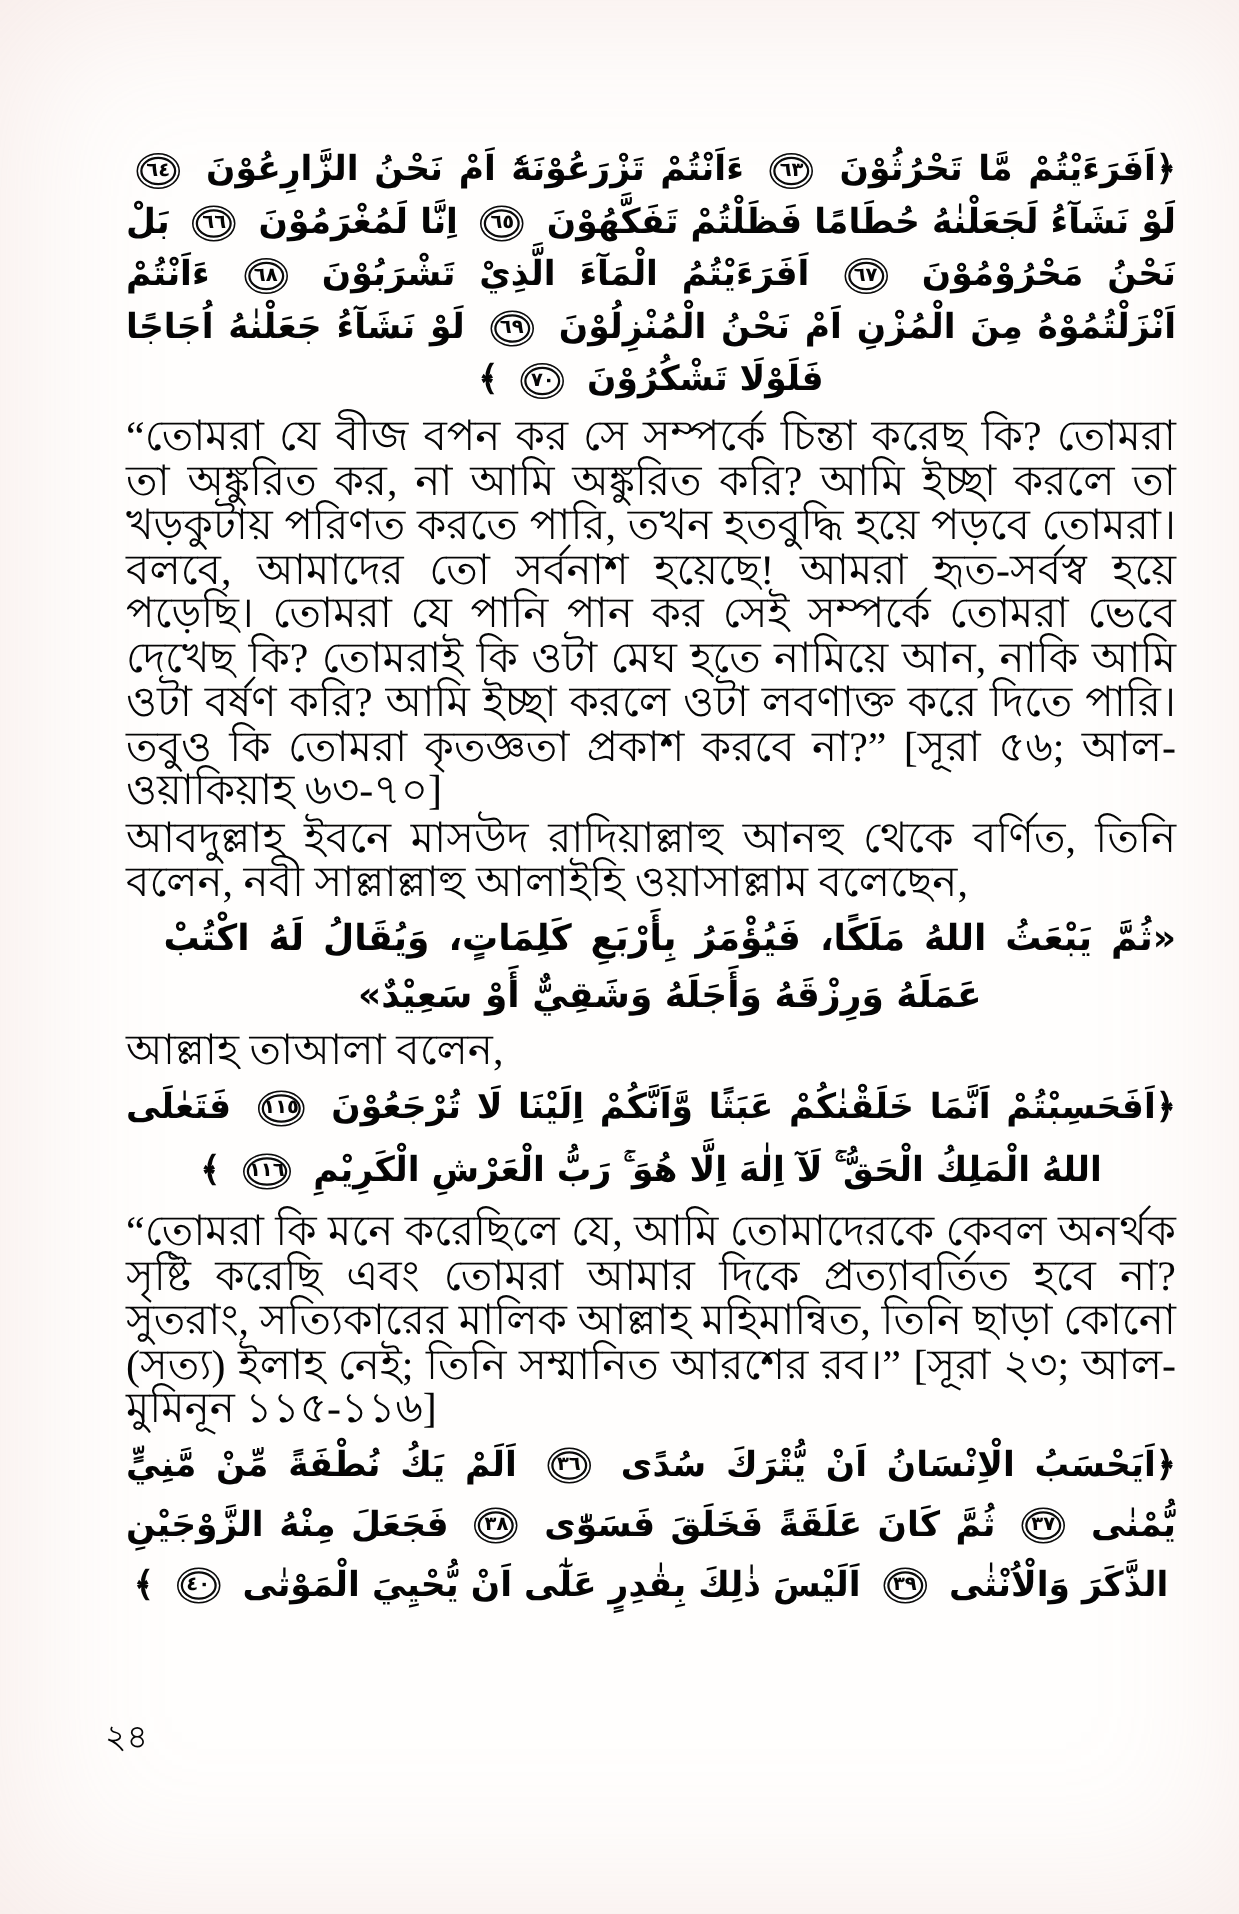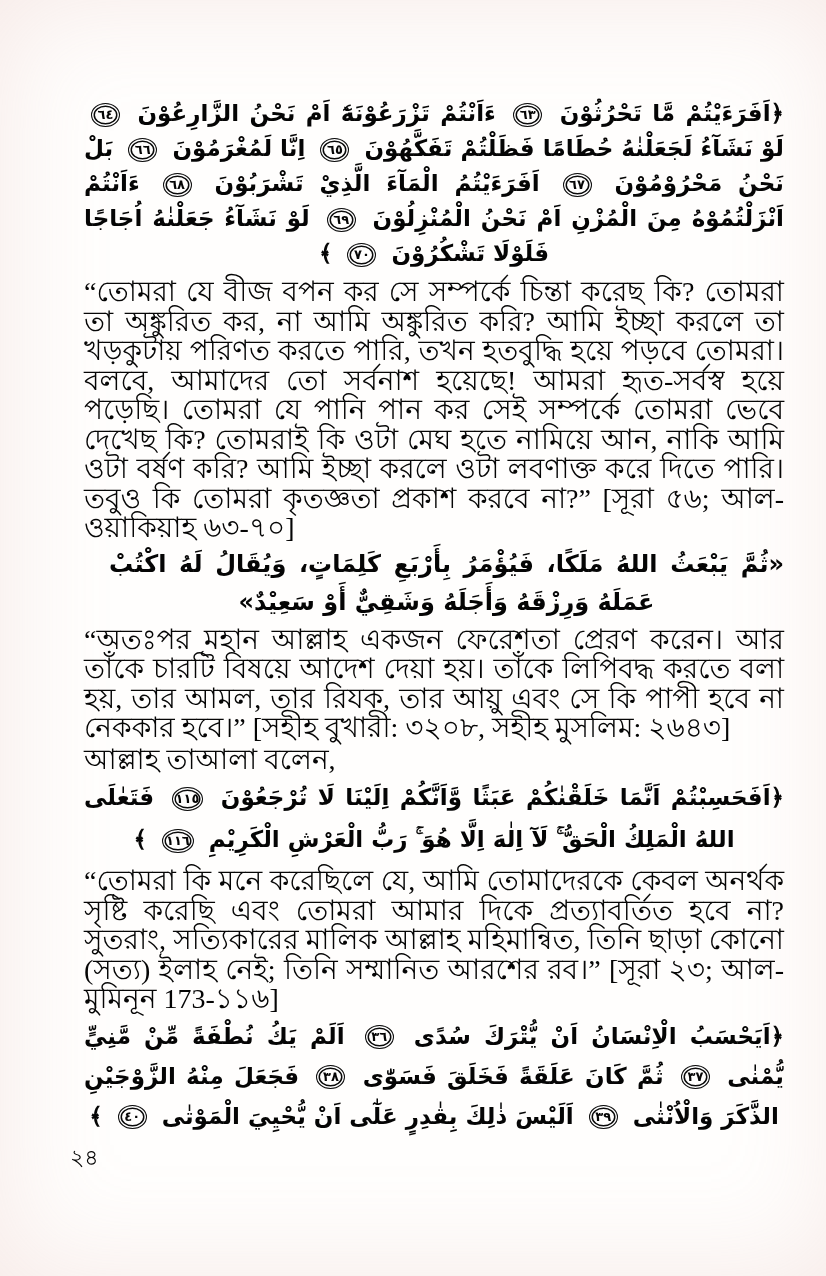--- a/index.html
+++ b/index.html
@@ -85,31 +85,31 @@
 </head>
 <body>
 
 <div class="page">
   <div class="content">
 
     <div class="arabic"><span>﴿اَفَرَءَيْتُمْ مَّا تَحْرُثُوْنَ </span> <span class="ayah-marker">٦٣</span> <span>ءَاَنْتُمْ تَزْرَعُوْنَهٗٓ اَمْ نَحْنُ الزَّارِعُوْنَ </span> <span class="ayah-marker">٦٤</span> <span>لَوْ نَشَآءُ لَجَعَلْنٰهُ حُطَامًا فَظَلْتُمْ تَفَكَّهُوْنَ </span> <span class="ayah-marker">٦٥</span> <span>اِنَّا لَمُغْرَمُوْنَ </span> <span class="ayah-marker">٦٦</span> <span>بَلْ نَحْنُ مَحْرُوْمُوْنَ </span> <span class="ayah-marker">٦٧</span> <span>اَفَرَءَيْتُمُ الْمَآءَ الَّذِيْ تَشْرَبُوْنَ </span> <span class="ayah-marker">٦٨</span> <span>ءَاَنْتُمْ اَنْزَلْتُمُوْهُ مِنَ الْمُزْنِ اَمْ نَحْنُ الْمُنْزِلُوْنَ </span> <span class="ayah-marker">٦٩</span> <span>لَوْ نَشَآءُ جَعَلْنٰهُ اُجَاجًا فَلَوْلَا تَشْكُرُوْنَ </span> <span class="ayah-marker">٧٠</span> <span>﴾ </span> </div>
 
     <p class="bn">“তোমরা যে বীজ বপন কর সে সম্পর্কে চিন্তা করেছ কি? তোমরা তা অঙ্কুরিত কর, না আমি অঙ্কুরিত করি? আমি ইচ্ছা করলে তা খড়কুটায় পরিণত করতে পারি, তখন হতবুদ্ধি হয়ে পড়বে তোমরা। বলবে, আমাদের তো সর্বনাশ হয়েছে! আমরা হৃত-সর্বস্ব হয়ে পড়েছি। তোমরা যে পানি পান কর সেই সম্পর্কে তোমরা ভেবে দেখেছ কি? তোমরাই কি ওটা মেঘ হতে নামিয়ে আন, নাকি আমি ওটা বর্ষণ করি? আমি ইচ্ছা করলে ওটা লবণাক্ত করে দিতে পারি। তবুও কি তোমরা কৃতজ্ঞতা প্রকাশ করবে না?” [সূরা ৫৬; আল-ওয়াকিয়াহ ৬৩-৭০]</p>
 
+    <p class="bn">আবদুল্লাহ ইবনে মাসউদ রাদিয়াল্লাহু আনহু থেকে বর্ণিত, তিনি বলেন, নবী সাল্লাল্লাহু আলাইহি ওয়াসাল্লাম বলেছেন,</p>
 
     <div class="arabic hadith"><span>«ثُمَّ يَبْعَثُ اللهُ مَلَكًا، فَيُؤْمَرُ بِأَرْبَعِ كَلِمَاتٍ، وَيُقَالُ لَهُ اكْتُبْ عَمَلَهُ وَرِزْقَهُ وَأَجَلَهُ وَشَقِيٌّ أَوْ سَعِيْدٌ» </span> </div>
 
-    <p class="bn">“অতঃপর মহান আল্লাহ একজন ফেরেশতা প্রেরণ করেন। আর তাঁকে চারটি বিষয়ে আদেশ দেয়া হয়। তাঁকে লিপিবদ্ধ করতে বলা হয়, তার আমল, তার রিযক, তার আয়ু এবং সে কি পাপী হবে না নেককার হবে।” [সহীহ বুখারী: ৩২০৮, সহীহ মুসলিম: ২৬৪৩]</p>
 
 
     <p class="bn">আল্লাহ তাআলা বলেন,</p>
 
     <div class="arabic spaced"><span>﴿اَفَحَسِبْتُمْ اَنَّمَا خَلَقْنٰكُمْ عَبَثًا وَّاَنَّكُمْ اِلَيْنَا لَا تُرْجَعُوْنَ </span> <span class="ayah-marker">١١٥</span> <span>فَتَعٰلَى اللهُ الْمَلِكُ الْحَقُّ ۚ لَآ اِلٰهَ اِلَّا هُوَ ۚ رَبُّ الْعَرْشِ الْكَرِيْمِ </span> <span class="ayah-marker">١١٦</span> <span>﴾ </span> </div>
 
-    <p class="bn">“তোমরা কি মনে করেছিলে যে, আমি তোমাদেরকে কেবল অনর্থক সৃষ্টি করেছি এবং তোমরা আমার দিকে প্রত্যাবর্তিত হবে না? সুতরাং, সত্যিকারের মালিক আল্লাহ মহিমান্বিত, তিনি ছাড়া কোনো (সত্য) ইলাহ নেই; তিনি সম্মানিত আরশের রব।” [সূরা ২৩; আল-মুমিনূন 173-১১৬]</p>
+    <p class="bn">“তোমরা কি মনে করেছিলে যে, আমি তোমাদেরকে কেবল অনর্থক সৃষ্টি করেছি এবং তোমরা আমার দিকে প্রত্যাবর্তিত হবে না? সুতরাং, সত্যিকারের মালিক আল্লাহ মহিমান্বিত, তিনি ছাড়া কোনো (সত্য) ইলাহ নেই; তিনি সম্মানিত আরশের রব।” [সূরা ২৩; আল-মুমিনূন ১১৫-১১৬]</p>
 
     <div class="arabic spaced-3"><span>﴿اَيَحْسَبُ الْاِنْسَانُ اَنْ يُّتْرَكَ سُدًى </span> <span class="ayah-marker">٣٦</span> <span>اَلَمْ يَكُ نُطْفَةً مِّنْ مَّنِيٍّ يُّمْنٰى </span> <span class="ayah-marker">٣٧</span> <span>ثُمَّ كَانَ عَلَقَةً فَخَلَقَ فَسَوّٰى </span> <span class="ayah-marker">٣٨</span> <span>فَجَعَلَ مِنْهُ الزَّوْجَيْنِ الذَّكَرَ وَالْاُنْثٰى </span> <span class="ayah-marker">٣٩</span> <span>اَلَيْسَ ذٰلِكَ بِقٰدِرٍ عَلٰٓى اَنْ يُّحْيِيَ الْمَوْتٰى </span> <span class="ayah-marker">٤٠</span> <span>﴾ </span> </div>
 
   </div>
 
   <div class="footer">
     <span class="page-number">২৪</span>
   </div>
 </div>
 

